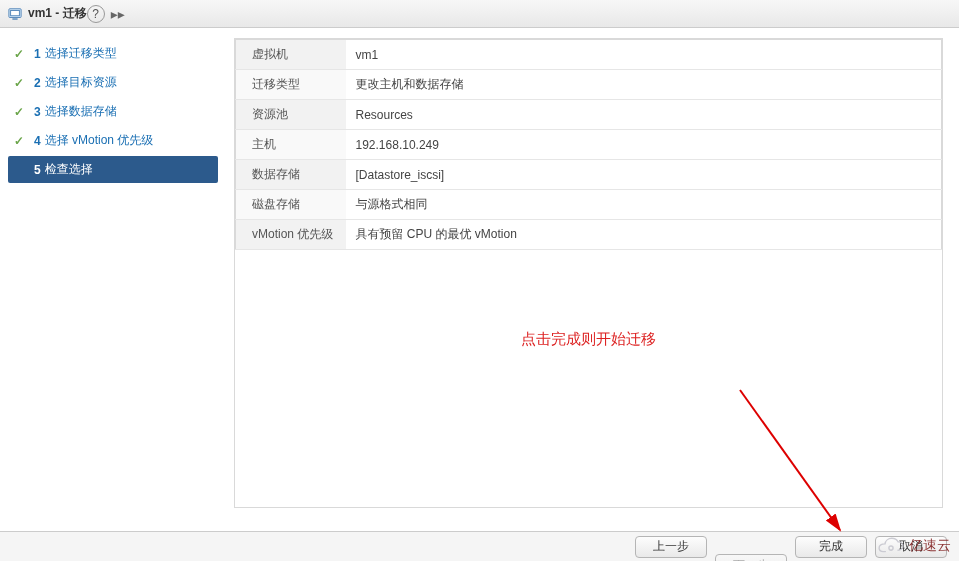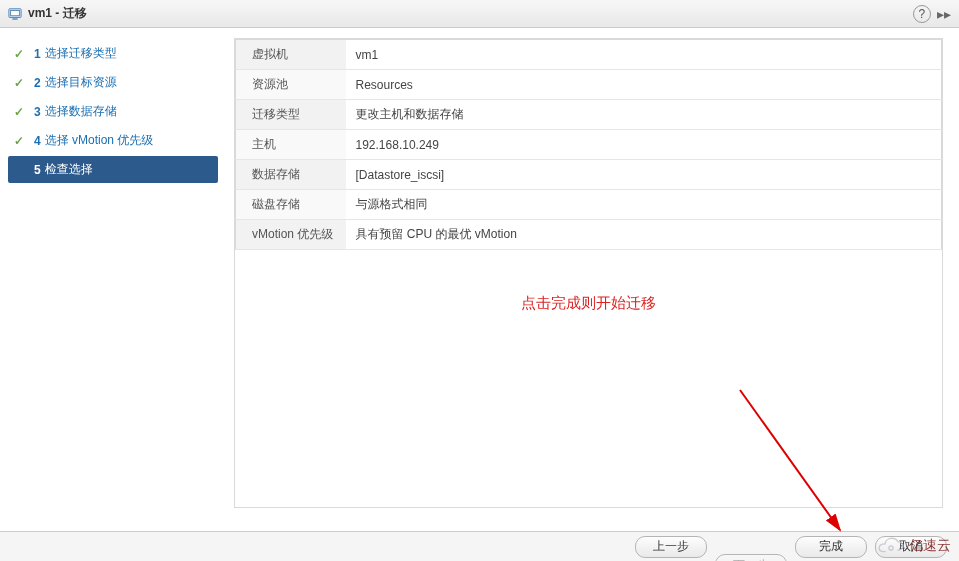--- a/index.html
+++ b/index.html
@@ -12,21 +12,20 @@
       overflow: hidden;
       position: relative;
     }
     .titlebar {
       height: 28px;
       background: linear-gradient(#f7f7f7, #e8e8e8);
       border-bottom: 1px solid #ccc;
       display: flex;
       align-items: center;
       padding: 0 8px;
-      justify-content: space-between;
     }
     .titlebar-left { display: flex; align-items: center; gap: 6px; }
     .vm-icon svg { width: 14px; height: 14px; display: block; }
     .title-text { font-weight: bold; color: #333; }
     .titlebar-right { display: flex; align-items: center; gap: 6px; }
     .help-icon {
       width: 18px; height: 18px; border: 1px solid #999;
       border-radius: 50%; display: flex; align-items: center;
       justify-content: center; color: #555; font-size: 12px;
       cursor: pointer;
@@ -84,21 +83,21 @@
     .summary-table td:first-child {
       width: 110px;
       color: #555;
       padding-left: 16px;
     }
 
     .note {
       color: #d22;
       font-size: 15px;
       text-align: center;
-      margin-top: 44px;
+      margin-top: 80px;
     }
 
     .content-box {
       border: 1px solid #d9d9d9;
       height: 470px;
       background: #fff;
       overflow: hidden;
     }
 
     .footer {
@@ -109,21 +108,21 @@
       align-items: center;
       padding: 0 12px;
       gap: 8px;
       background: #f5f5f5;
     }
     .btn {
       min-width: 72px;
       height: 22px;
       background: linear-gradient(#fdfdfd, #e9e9e9);
       border: 1px solid #b5b5b5;
-      border-radius: 10px;
+      border-radius: 4px;
       font-size: 12px;
       color: #333;
       cursor: pointer;
       padding: 0 10px;
     }
     .btn:disabled {
       color: #aaa;
       cursor: default;
       background: linear-gradient(#f7f7f7, #efefef);
       margin-top: 37px;
@@ -203,26 +202,26 @@
 
   <div class="content">
     <div class="content-box">
       <table class="summary-table">
         <tbody>
             <tr>
           <td>虚拟机</td>
           <td>vm1</td>
         </tr>
         <tr>
+          <td>迁移类型</td>
+          <td>更改主机和数据存储</td>
+        </tr>
+        <tr>
           <td>资源池</td>
           <td>Resources</td>
-        </tr>
-        <tr>
-          <td>迁移类型</td>
-          <td>更改主机和数据存储</td>
         </tr>
         <tr>
           <td>主机</td>
           <td>192.168.10.249</td>
         </tr>
         <tr>
           <td>数据存储</td>
           <td>[Datastore_iscsi]</td>
         </tr>
         <tr>

